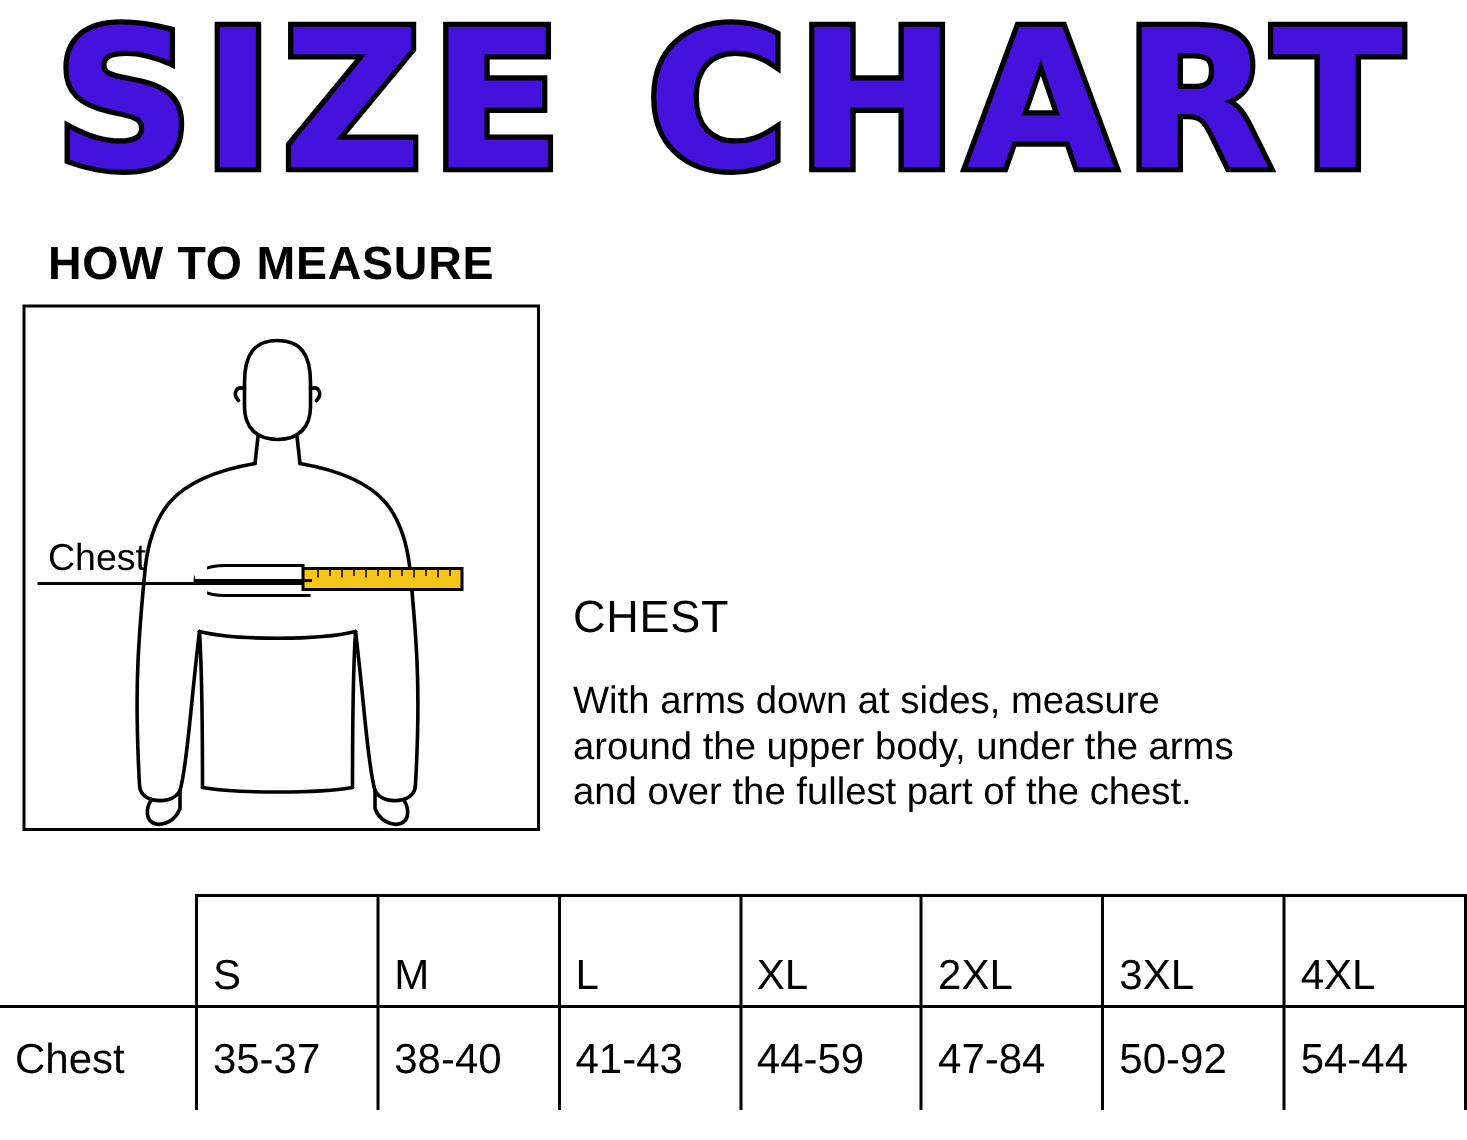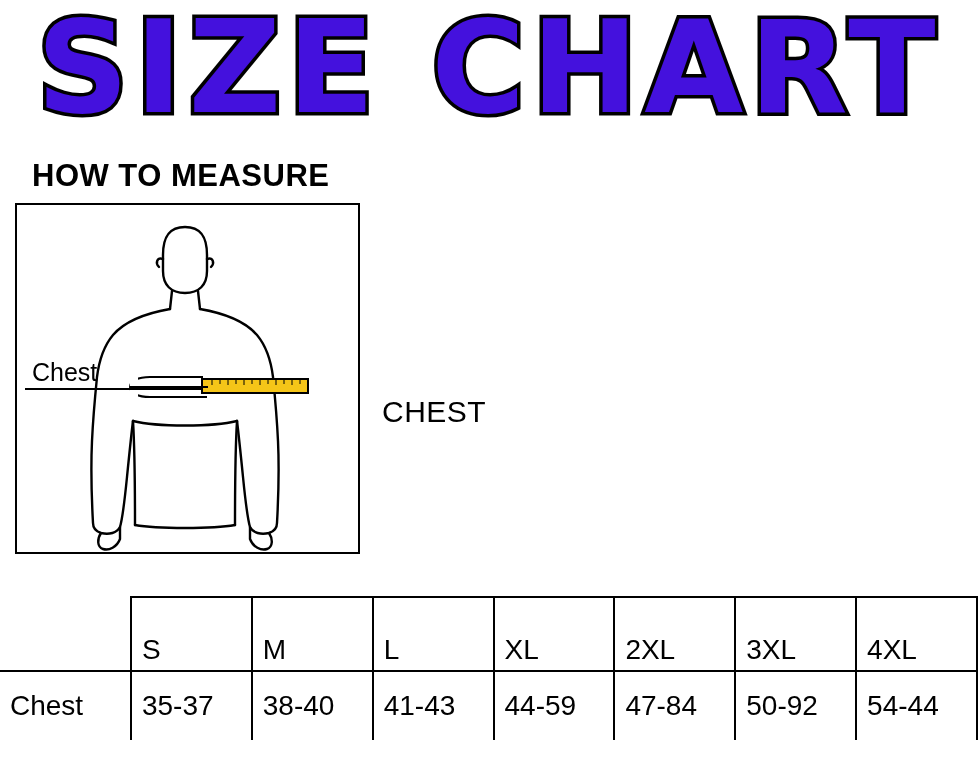--- a/index.html
+++ b/index.html
@@ -199,20 +199,23 @@
       <path d="M113 182 L191 182" stroke="#000000" stroke-width="2" fill="none"></path>
     </g>
 
     <line x1="8" y1="184" x2="185" y2="184" stroke="#000000" stroke-width="2"></line>
   </svg>
 </div>
 <div class="chest-label">Chest</div>
 
 <div class="desc-title">CHEST</div>
 <div class="desc-body">
+  <div>With arms down at sides, measure</div>
+  <div>around the upper body, under the arms</div>
+  <div>and over the fullest part of the chest.</div>
 </div>
 
 <div class="table-wrap">
   <table class="size-table">
     <colgroup>
       <col class="col-first">
       <col class="col-size">
         <col class="col-size">
         <col class="col-size">
       <col class="col-size">

